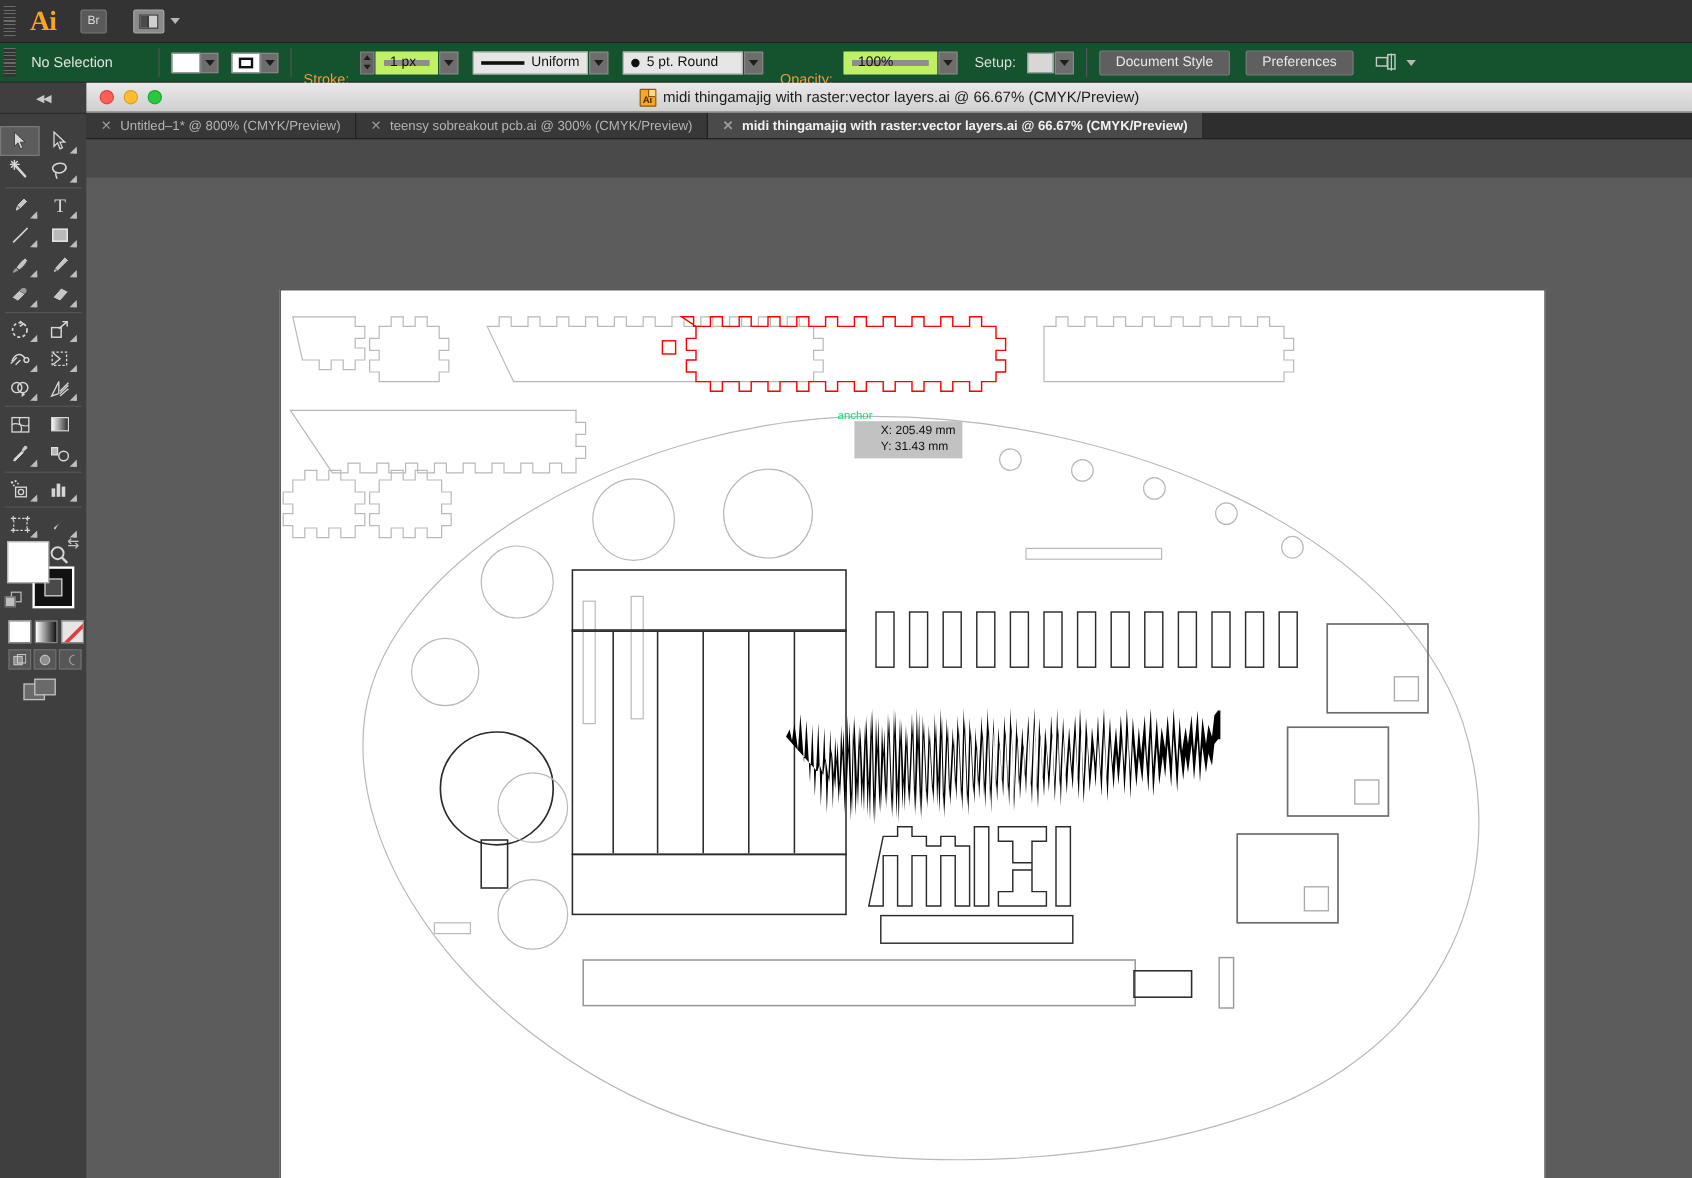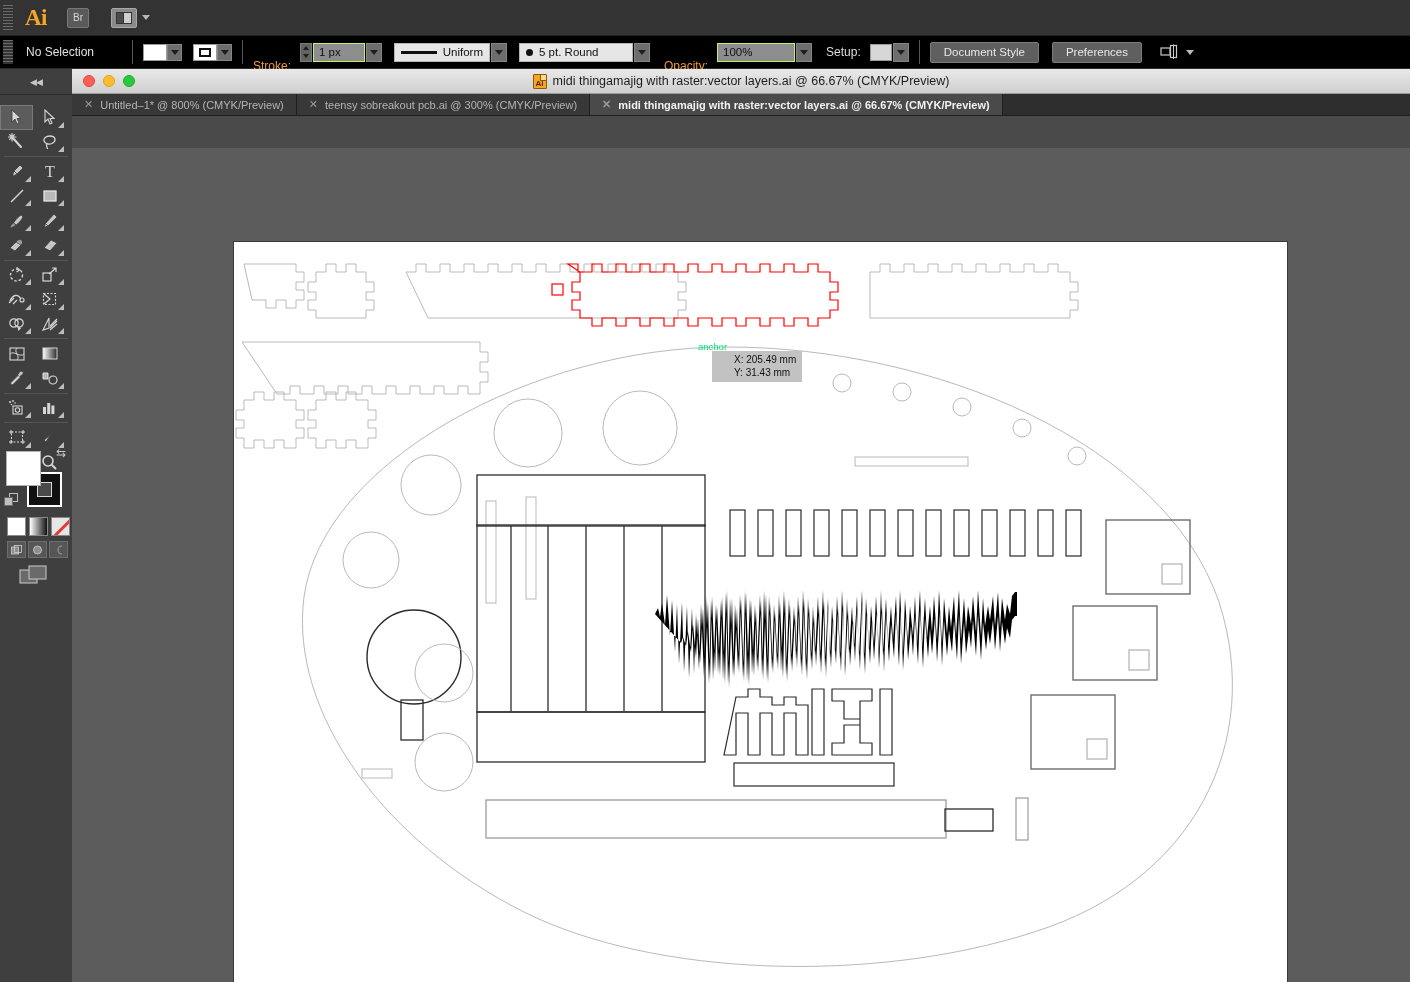--- a/index.html
+++ b/index.html
@@ -41,21 +41,21 @@
   .arrange-glyph i { display:block; width: 7px; height: 100%; background: #4a4a4a; border-right: 1px solid #333;}
   .caret-d {
     width: 0; height: 0; margin-left: 5px;
     border-left: 4px solid transparent; border-right: 4px solid transparent;
     border-top: 5px solid #b8b8b8;
   }
 
   
   .ctrlbar {
     position: absolute; left: 0; top: 36px; width: 1410px; height: 33px;
-    background: #000000;
+    background: #14532d;
     border-bottom: 1px solid #2a2a2a;
     display: flex; align-items: center; gap: 1px;
   }
   .ctrlbar .grip { height: 24px; }
   .no-sel {
     margin-left: 12px; color: #e2e2e2; font-size: 12px; width: 96px;
   }
   .vsep { width: 1px; height: 24px; background: #555; margin: 0 9px; }
   .swatch-fill {
     width: 24px; height: 17px; background: #ffffff; border: 1px solid #9a9a9a;
@@ -79,21 +79,21 @@
   }
   .lbl-plain { color: #dcdcdc; font-size: 12px; }
   .stepper {
     width: 12px; height: 19px; background: #636363; border: 1px solid #7d7d7d;
     display:flex;flex-direction:column;align-items:center;justify-content:space-around;
   }
   .stepper i { width:0;height:0;border-left:3px solid transparent;border-right:3px solid transparent;}
   .stepper .up { border-bottom: 4px solid #1c1c1c; }
   .stepper .dn { border-top: 4px solid #1c1c1c; }
   .field {
-    height: 19px; background: #8d8d8d; border: 1px solid #bef264;
+    height: 19px; background: #8d8d8d; border: 7px solid #bef264;
     color: #111; font-size: 11.5px; display:flex; align-items:center;
     padding: 0 5px;
   }
   .field-caret {
     width: 16px; height: 19px; background: #6d6d6d; border: 1px solid #858585;
     display:flex;align-items:center;justify-content:center;
   }
   .field-caret:after {
     content:""; width:0;height:0;
     border-left:4px solid transparent;border-right:4px solid transparent;border-top:5px solid #1e1e1e;
@@ -293,21 +293,21 @@
     <div class="field-caret"></div>
 
     <div style="width:10px"></div>
     <div class="field-white" style="width:96px">
       <div class="uniform-line"></div>
       <span>Uniform</span>
     </div>
     <div class="field-caret"></div>
 
     <div style="width:10px"></div>
-    <div class="field-white" style="width:114px">
+    <div class="field-white" style="width:100px">
       <div class="dot-round"></div>
       <span>5 pt. Round</span>
     </div>
     <div class="field-caret"></div>
 
     <div style="width:12px"></div>
     <div class="lbl-orange">Opacity:</div>
     <div style="width:7px"></div>
     <div class="field" style="width:78px">100%</div>
     <div class="field-caret"></div>

